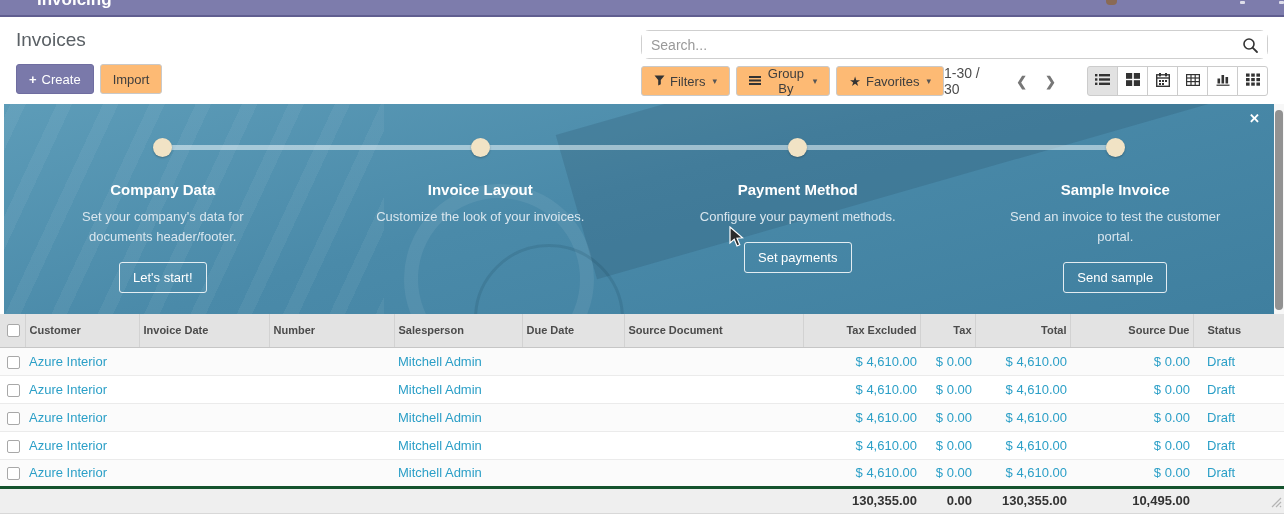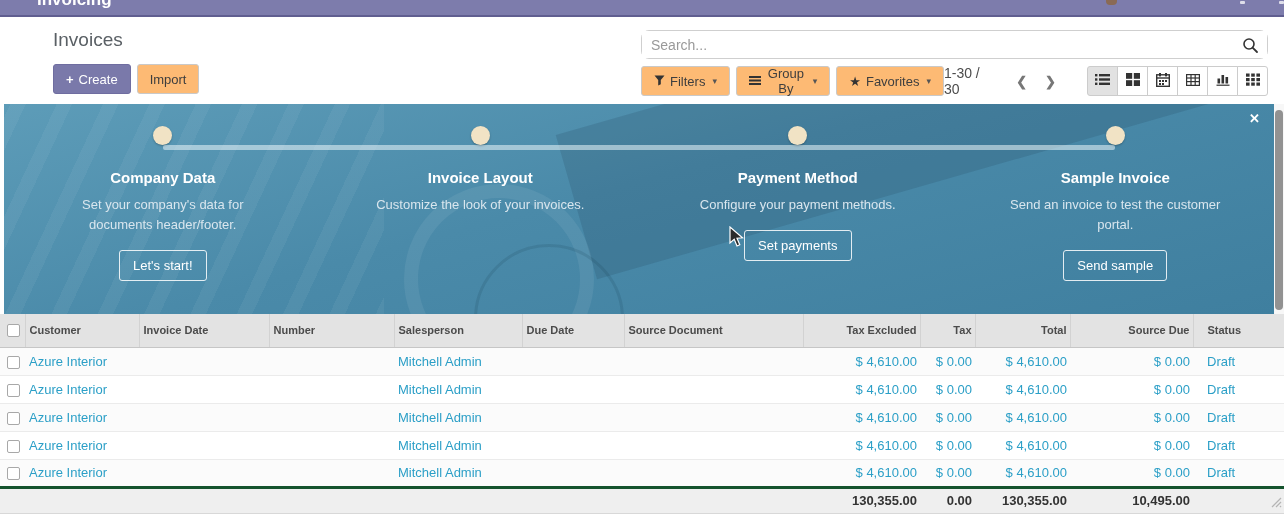--- a/index.html
+++ b/index.html
@@ -11,21 +11,21 @@
             background: #7d7cac; border-bottom: 2px solid #605e90; overflow: hidden; }
   .navbar .app-name { position: absolute; left: 37px; top: -10px; color: #fff; font-size: 17px; font-weight: bold; }
   .navbar .nav-avatar { position: absolute; left: 1106px; top: 0; width: 11px; height: 5px;
             background: #8a6a55; border-radius: 0 0 4px 4px; }
   .navbar .nav-mark { position: absolute; top: 1px; width: 5px; height: 3px; background: rgba(255,255,255,0.75); border-radius: 1px; }
   .navbar .nav-mark.m1 { left: 1240px; }
   .navbar .nav-mark.m2 { left: 1279px; }
 
   
   .control-panel { position: absolute; left: 0; top: 19px; width: 1284px; height: 85px; background: #fff; }
-  .cp-left { position: absolute; left: 16px; top: 10px; margin-left: 37px; }
+  .cp-left { position: absolute; left: 16px; top: 10px; }
   .page-title { font-size: 19px; color: #5a6065; font-weight: 400; }
   .cp-buttons { margin-top: 13px; display: flex; gap: 6px; }
   .btn { display: inline-flex; align-items: center; justify-content: center; gap: 5px;
          border: 1px solid #c9c9c9; background: #fdba74; color: #3e3e3e;
          font-size: 13px; padding: 5px 12px; border-radius: 3px; cursor: pointer; height: 30px;
          font-family: "Liberation Sans", sans-serif; }
   .btn-primary { background: #7a79aa; border-color: #6f6da0; color: #fff; }
   .plus-glyph { font-weight: bold; font-size: 13px; }
 
   .cp-right { position: absolute; left: 641px; top: 11px; width: 627px; }
@@ -62,21 +62,21 @@
             border: 3px solid rgba(10,40,60,0.12); border-radius: 50%; }
   .banner .wm-band { position: absolute; left: 560px; top: -60px; width: 640px; height: 150px;
             background: rgba(20,45,65,0.14); transform: rotate(-16deg); }
   .banner .wm-sheen { position: absolute; left: -40px; top: 0; width: 420px; height: 210px;
             background: repeating-linear-gradient(115deg, rgba(255,255,255,0.05) 0 14px, rgba(255,255,255,0) 14px 42px); }
   .banner-close { position: absolute; right: 14px; top: 8px; color: #fff; font-size: 13px; font-weight: bold;
             cursor: pointer; line-height: 1; }
   .steps-line { position: absolute; left: 12.5%; top: 41px; width: 75%; height: 5px;
             background: rgba(235,245,250,0.55); border-radius: 2px; }
   .steps { position: absolute; left: 0; top: 0; width: 100%; height: 100%; display: flex; }
-  .step { width: 25%; display: flex; flex-direction: column; align-items: center; padding-top: 22px; position: relative; }
+  .step { width: 25%; display: flex; flex-direction: column; align-items: center; padding-top: 34px; position: relative; }
   .step-dot { width: 19px; height: 19px; border-radius: 50%; background: #f1e3c5; box-shadow: 0 1px 2px rgba(0,0,0,0.25); }
   .step-title { margin-top: 24px; color: #fff; font-weight: bold; font-size: 15px; }
   .step-desc { margin-top: 9px; color: #d9e6ee; font-size: 13px; text-align: center; max-width: 220px; line-height: 1.55; }
   .step-btn { margin-top: 15px; background: transparent; border: 1px solid rgba(255,255,255,0.85); color: #fff;
             font-size: 13px; padding: 7px 13px; border-radius: 3px; cursor: pointer;
             font-family: "Liberation Sans", sans-serif; }
 
   
   .list-table { position: absolute; left: 0; top: 314px; width: 1284px; border-collapse: collapse; table-layout: fixed; }
   .list-table th { background: #e3e3e3; font-weight: bold; color: #4b4b4b; font-size: 11px; text-align: left;

